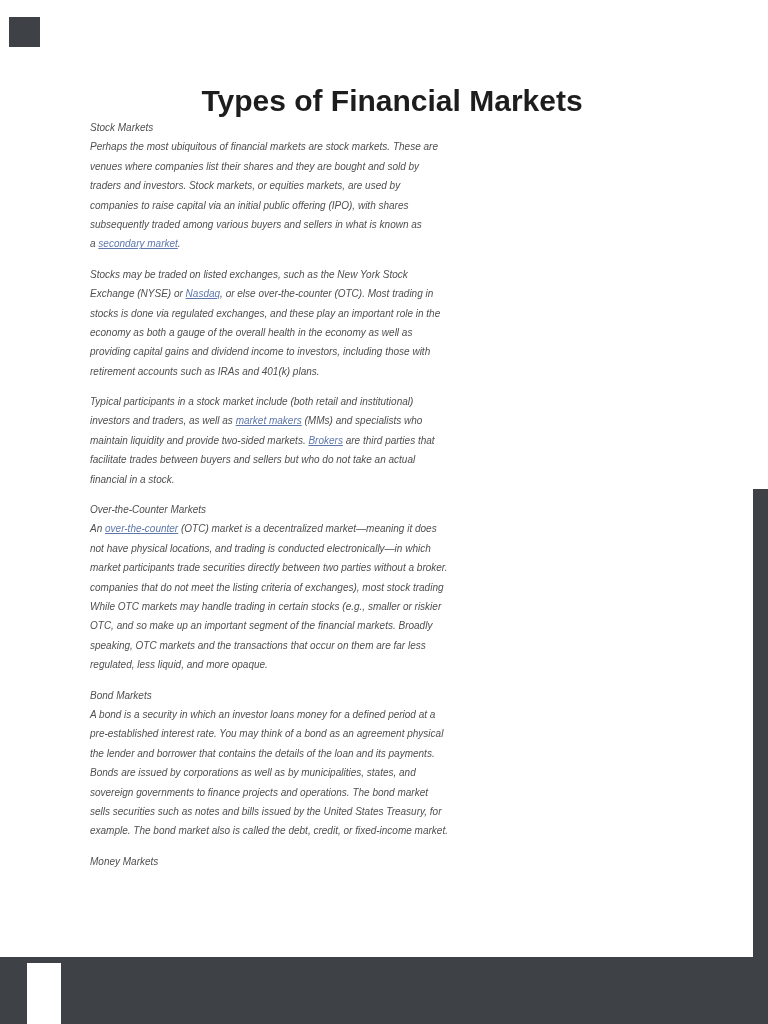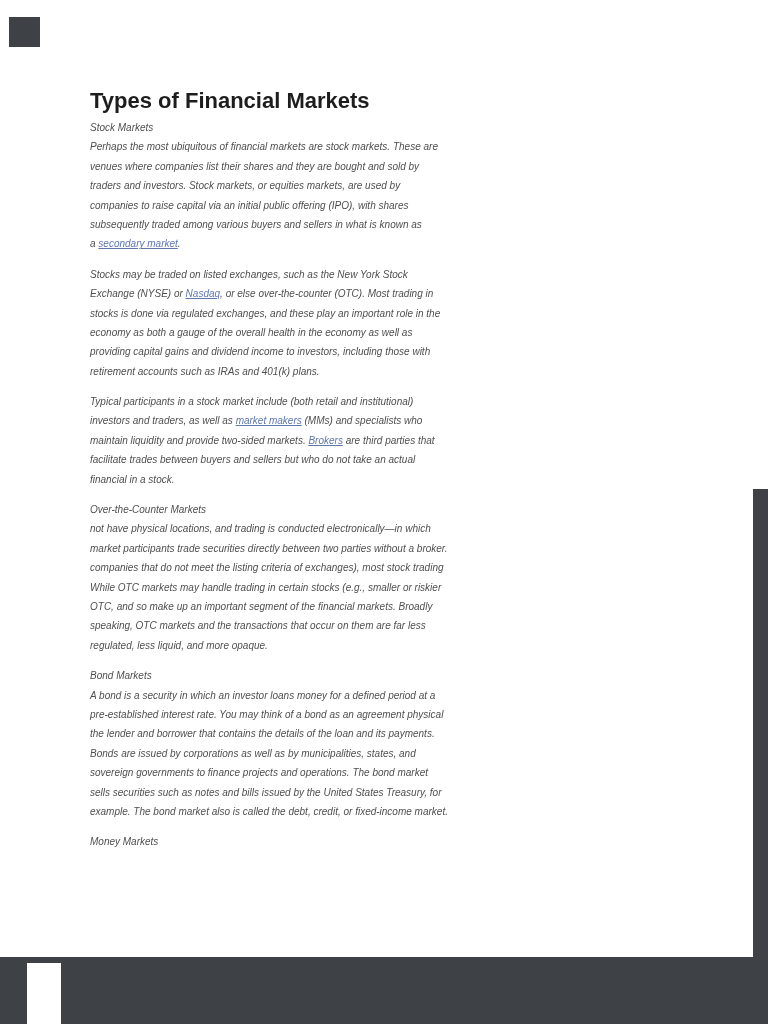--- a/index.html
+++ b/index.html
@@ -14,24 +14,25 @@
   .content {
     position: absolute;
     left: 90px;
     top: 87px;
     width: 604px;
   }
   .block { margin-top: 11px; }
   .block:first-child { margin-top: 0; }
   .block.title {
     margin: 0 0 3px 0;
-    font-size: 22px;
+    font-size: 30px;
     font-weight: bold;
     line-height: 28px;
     color: #1d1d1d;
+    text-align: center;
   }
   .block.title + .block.heading { margin-top: 0; }
   .block.heading + .block.para { margin-top: 0; }
   .block.heading, .block.para {
     font-size: 10px;
     line-height: 19.4px;
     color: #4f4f4f;
     font-style: italic;
   }
   .line { white-space: nowrap; height: 19.4px; }
@@ -79,20 +80,21 @@
         <div class="line"><span>Typical participants in a stock market include (both retail and institutional)</span></div>
         <div class="line"><span>investors and traders, as well as </span><a class="doclink" href="#" style="color: rgb(94, 119, 172);">market makers</a><span> (MMs) and specialists who</span></div>
         <div class="line"><span>maintain liquidity and provide two-sided markets. </span><a class="doclink" href="#" style="color: rgb(94, 119, 172);">Brokers</a><span> are third parties that</span></div>
         <div class="line"><span>facilitate trades between buyers and sellers but who do not take an actual</span></div>
         <div class="line"><span>financial in a stock.</span></div>
       </div>
       <div class="block heading">
         <div class="line"><span>Over-the-Counter Markets</span></div>
       </div>
       <div class="block para">
+        <div class="line"><span>An </span><a class="doclink" href="#" style="color: rgb(94, 119, 172);">over-the-counter</a><span> (OTC) market is a decentralized market—meaning it does</span></div>
         <div class="line"><span>not have physical locations, and trading is conducted electronically—in which</span></div>
         <div class="line"><span>market participants trade securities directly between two parties without a broker.</span></div>
         <div class="line"><span>companies that do not meet the listing criteria of exchanges), most stock trading</span></div>
         <div class="line"><span>While OTC markets may handle trading in certain stocks (e.g., smaller or riskier</span></div>
         <div class="line"><span>OTC, and so make up an important segment of the financial markets. Broadly</span></div>
         <div class="line"><span>speaking, OTC markets and the transactions that occur on them are far less</span></div>
         <div class="line"><span>regulated, less liquid, and more opaque.</span></div>
       </div>
       <div class="block heading">
         <div class="line"><span>Bond Markets</span></div>

